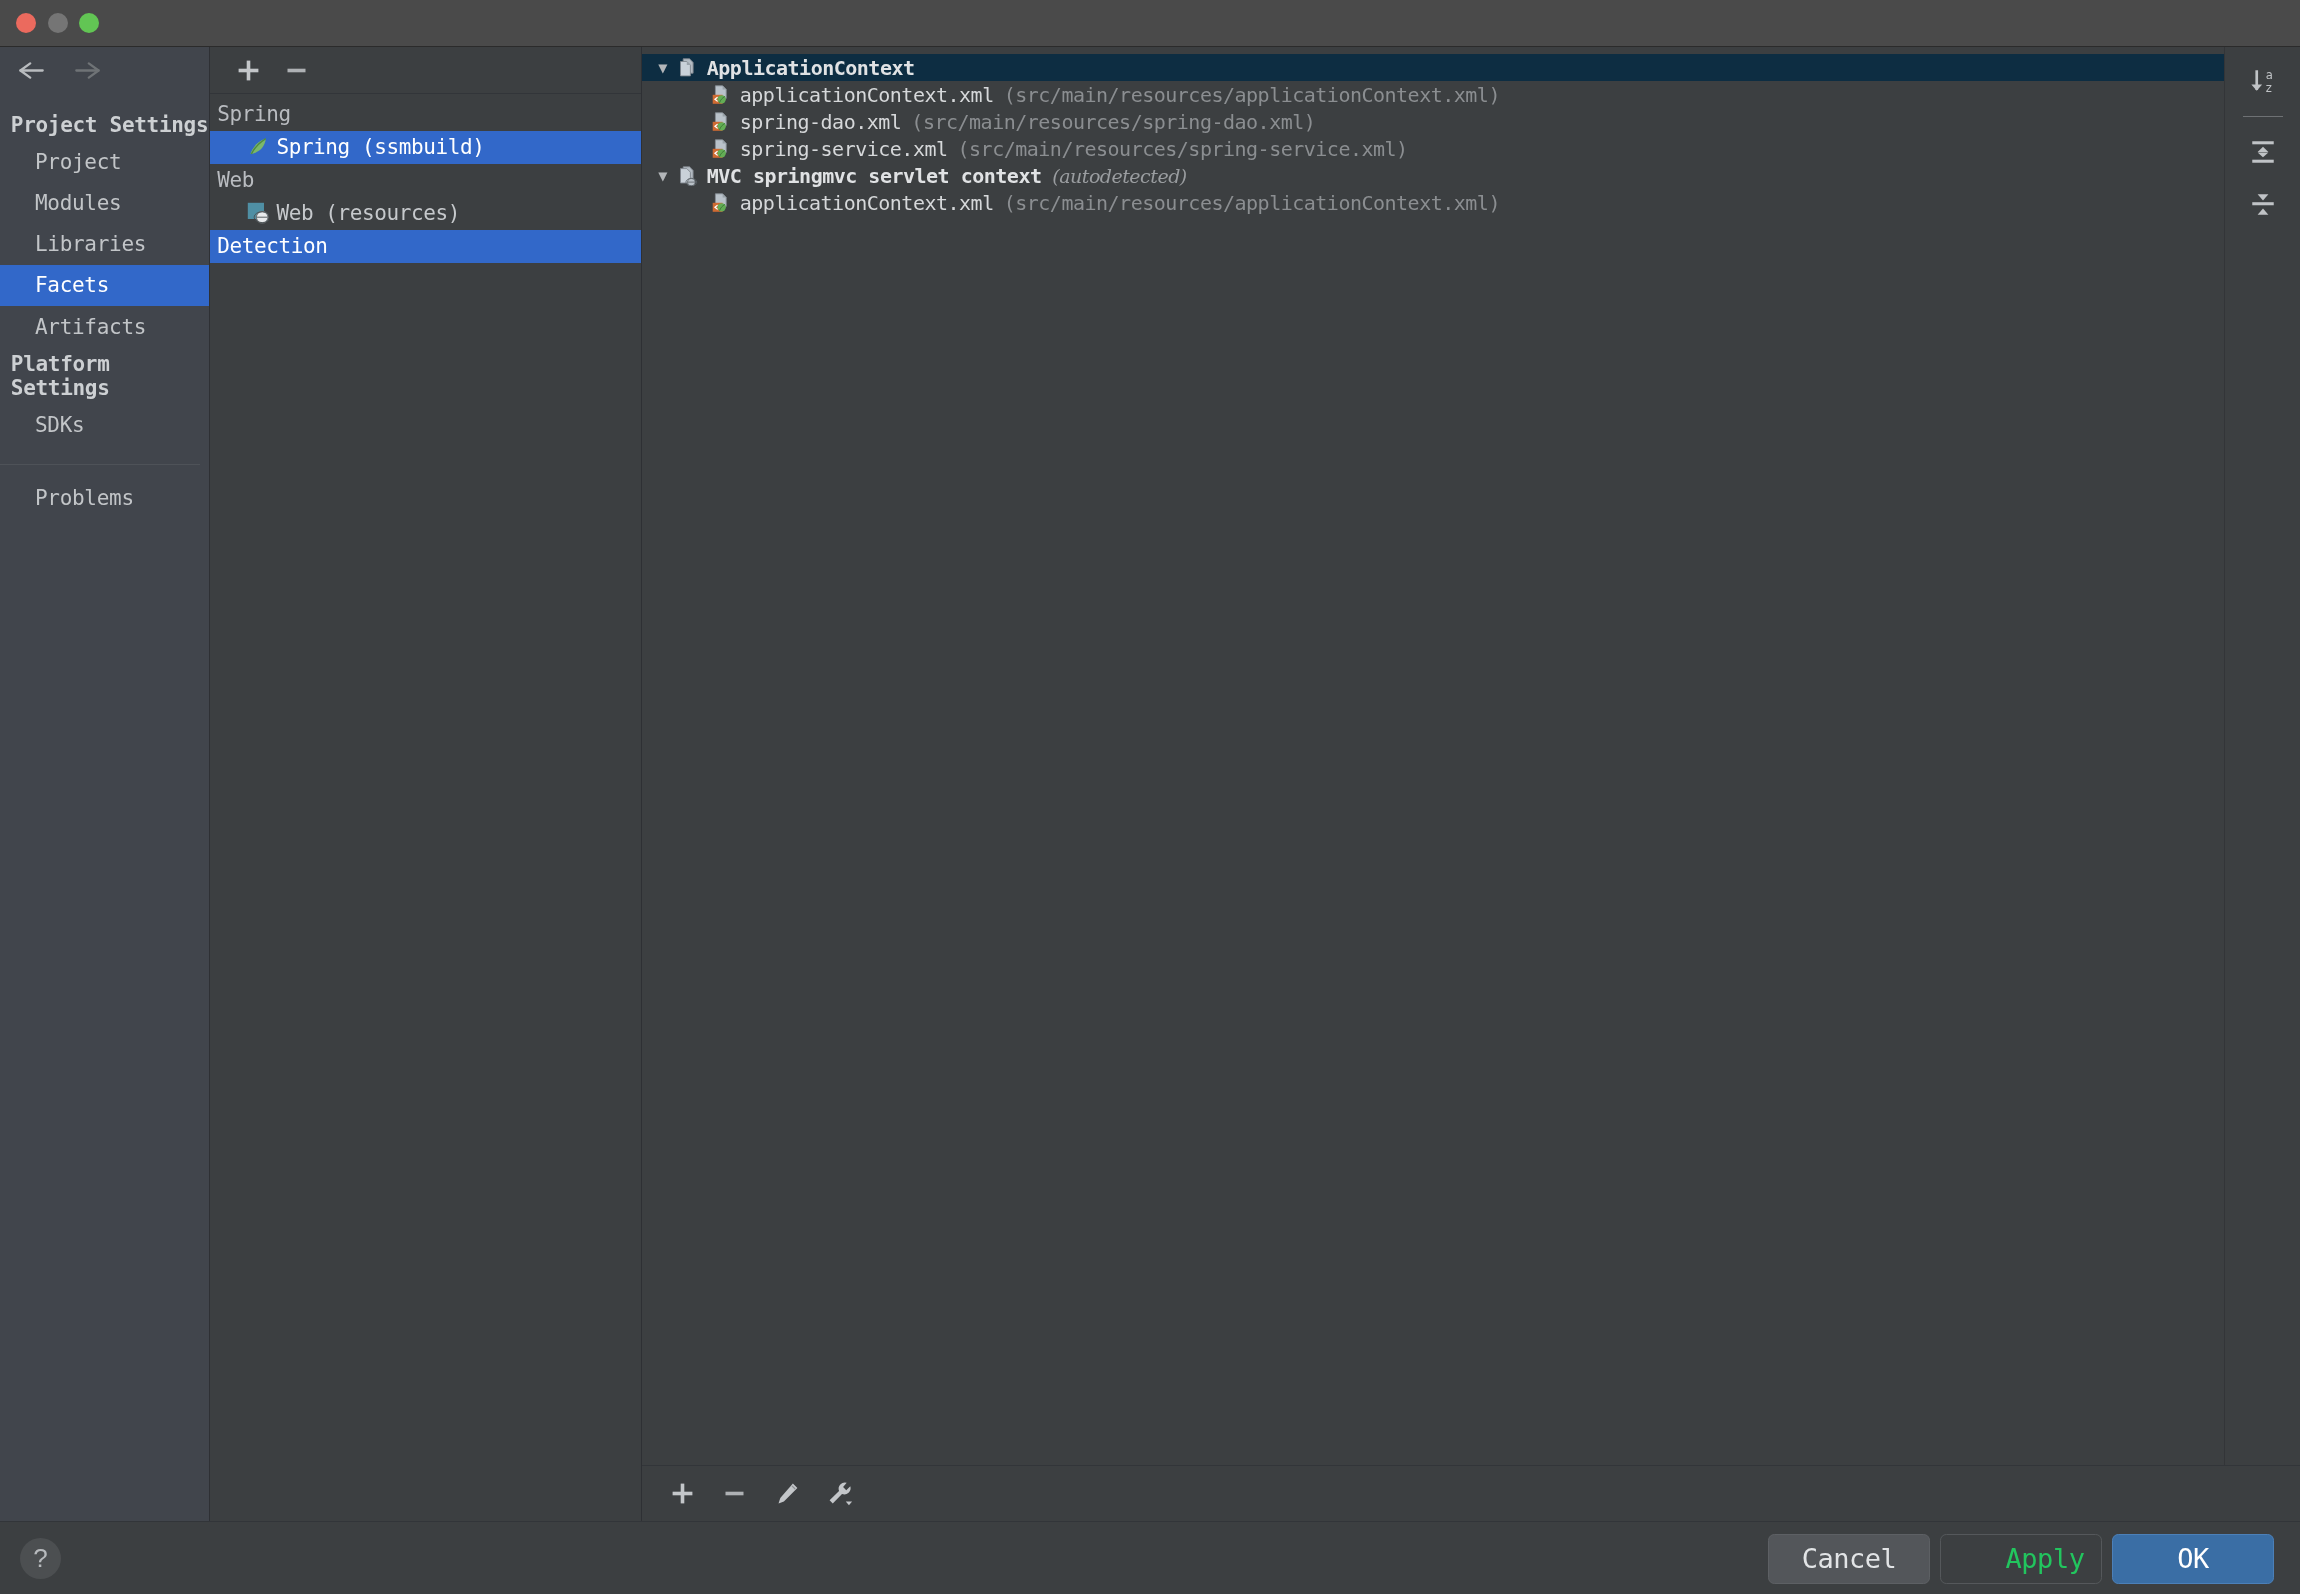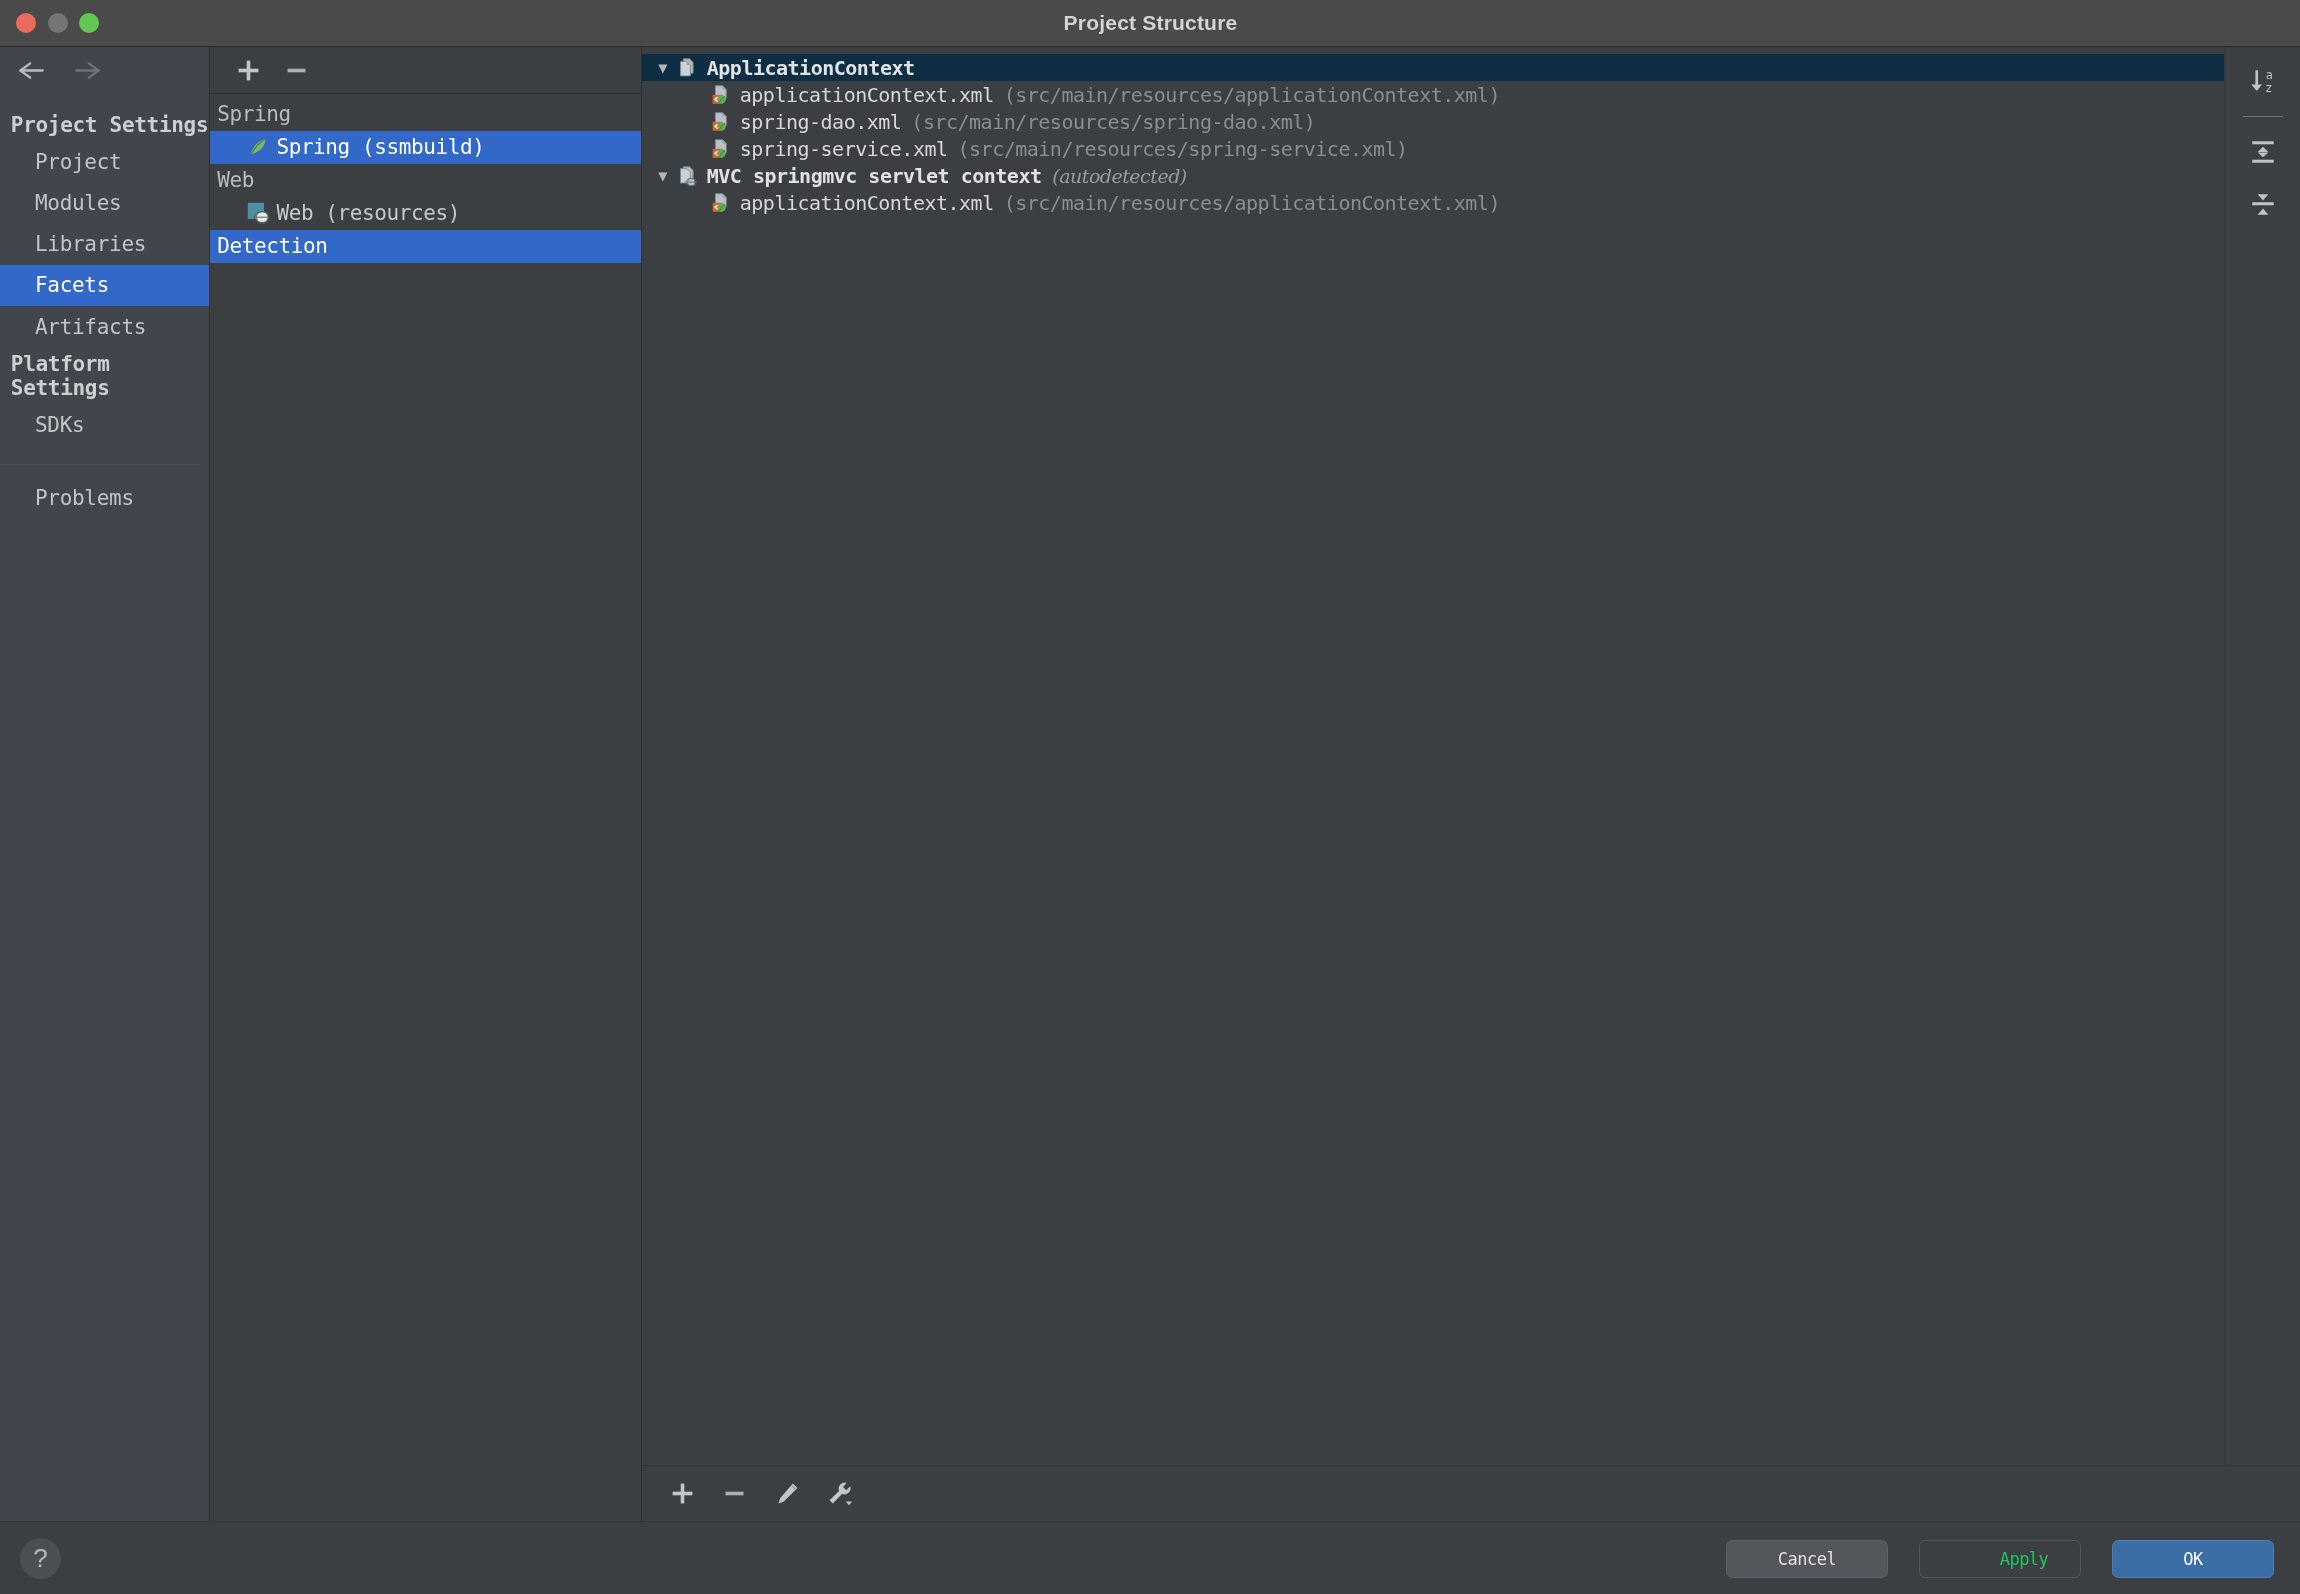--- a/index.html
+++ b/index.html
@@ -194,44 +194,43 @@
   }
   .helpbtn {
     width: 41px; height: 41px; border-radius: 50%;
     background: #4c4f51;
     display: flex; align-items: center; justify-content: center;
     color: #b7babd; font-size: 26px;
     font-family: "Liberation Sans", sans-serif;
   }
   .spacer { flex: 1; }
   .btn {
-    min-width: 162px; height: 38px;
+    min-width: 162px; height: 50px;
     border-radius: 6.3px;
     display: flex; align-items: center; justify-content: center;
     font-family: "DejaVu Sans Mono", monospace;
-    font-size: 17px;
-    margin-left: 31px;
+    font-size: 27px;
+    margin-left: 10px;
     letter-spacing: -0.5px;
   }
   .btn.cancel { background: #53565a; color: #e2e4e6; border: 0.9px solid #5d6064; }
   .btn.apply  { background: #3c3f41; color: #22c55e; border: 0.9px solid #55585b; padding-left: 48px; }
   .btn.ok     { background: #3a6ea5; color: #ffffff; border: 0.9px solid #4c80b8; }
 </style>
 </head>
 <body>
 
 <div class="window">
 
   <div class="titlebar">
     <div class="traffic">
       <div class="dot red"></div>
       <div class="dot amber"></div>
       <div class="dot green"></div>
     </div>
-    <div class="title-text">Project Structure</div>
   </div>
 
   <div class="body">
 
     <div class="sidebar">
 
       <div class="navbar">
         <span class="navarrow">
           <svg width="32" height="27" viewBox="0 0 36 30">
             <path d="M16 7 L5 15 L16 23" stroke="#b9bcbf" stroke-width="2.6" fill="none" stroke-linecap="round" stroke-linejoin="round"></path>

